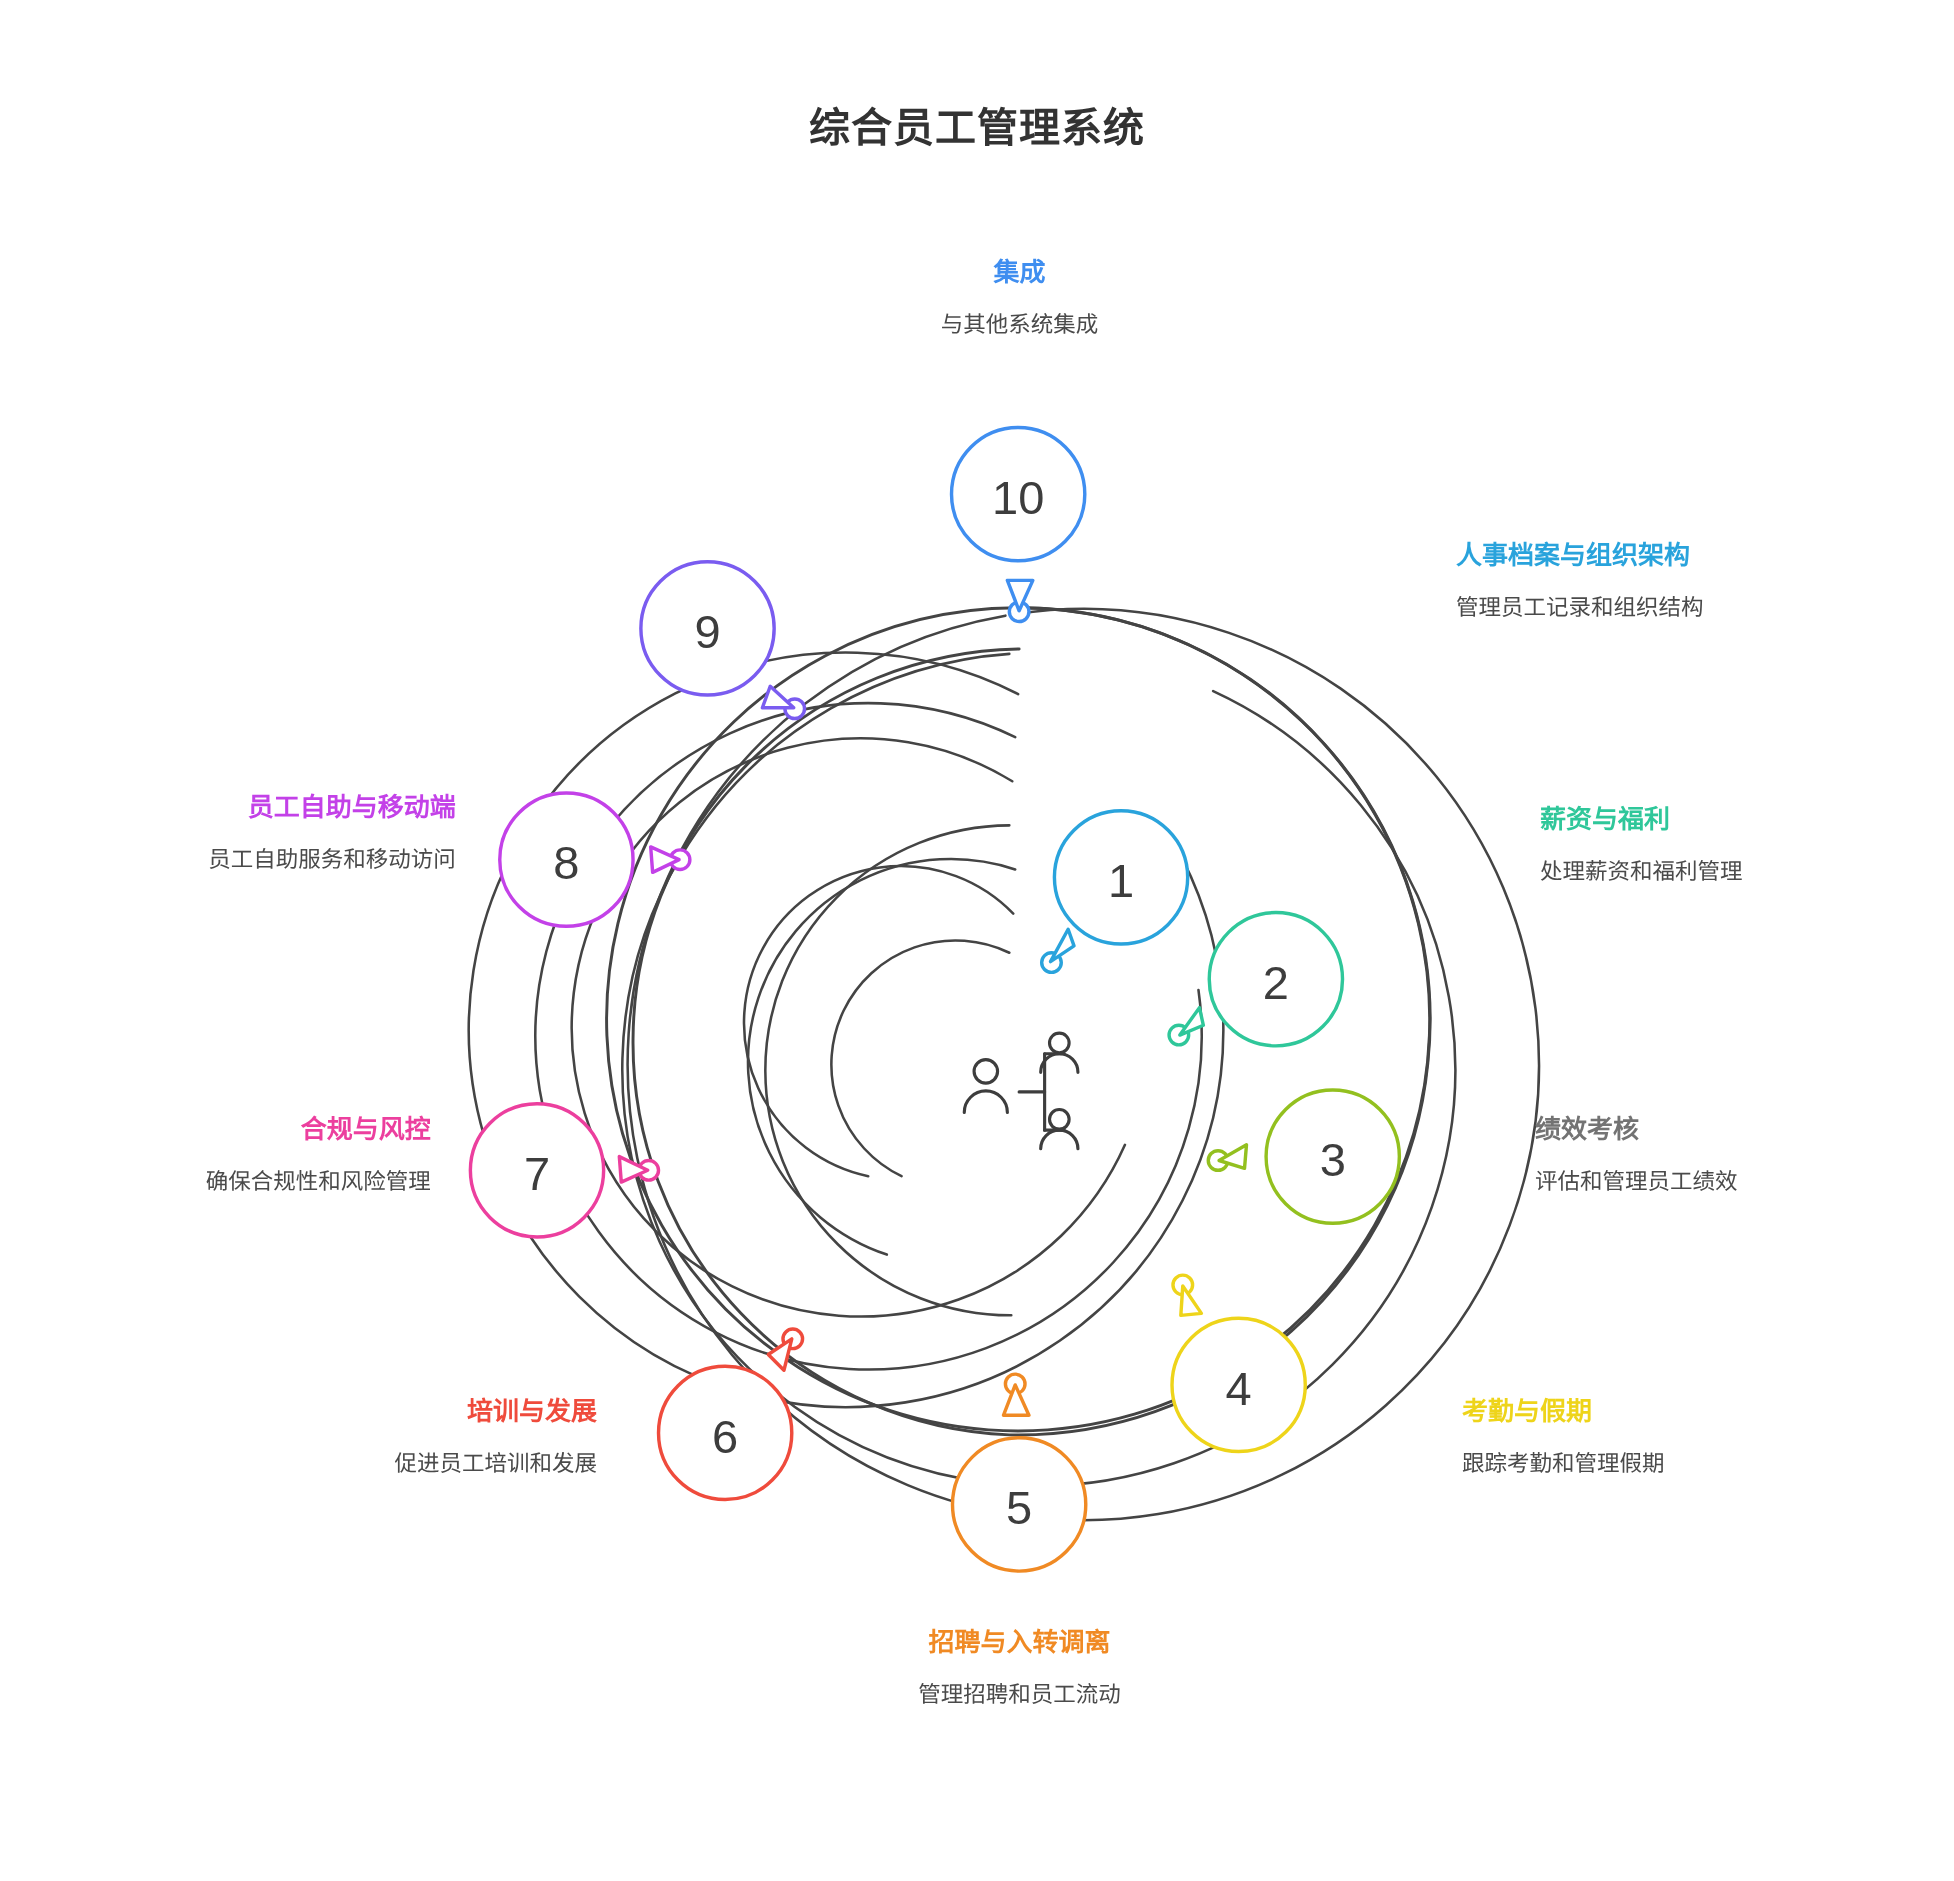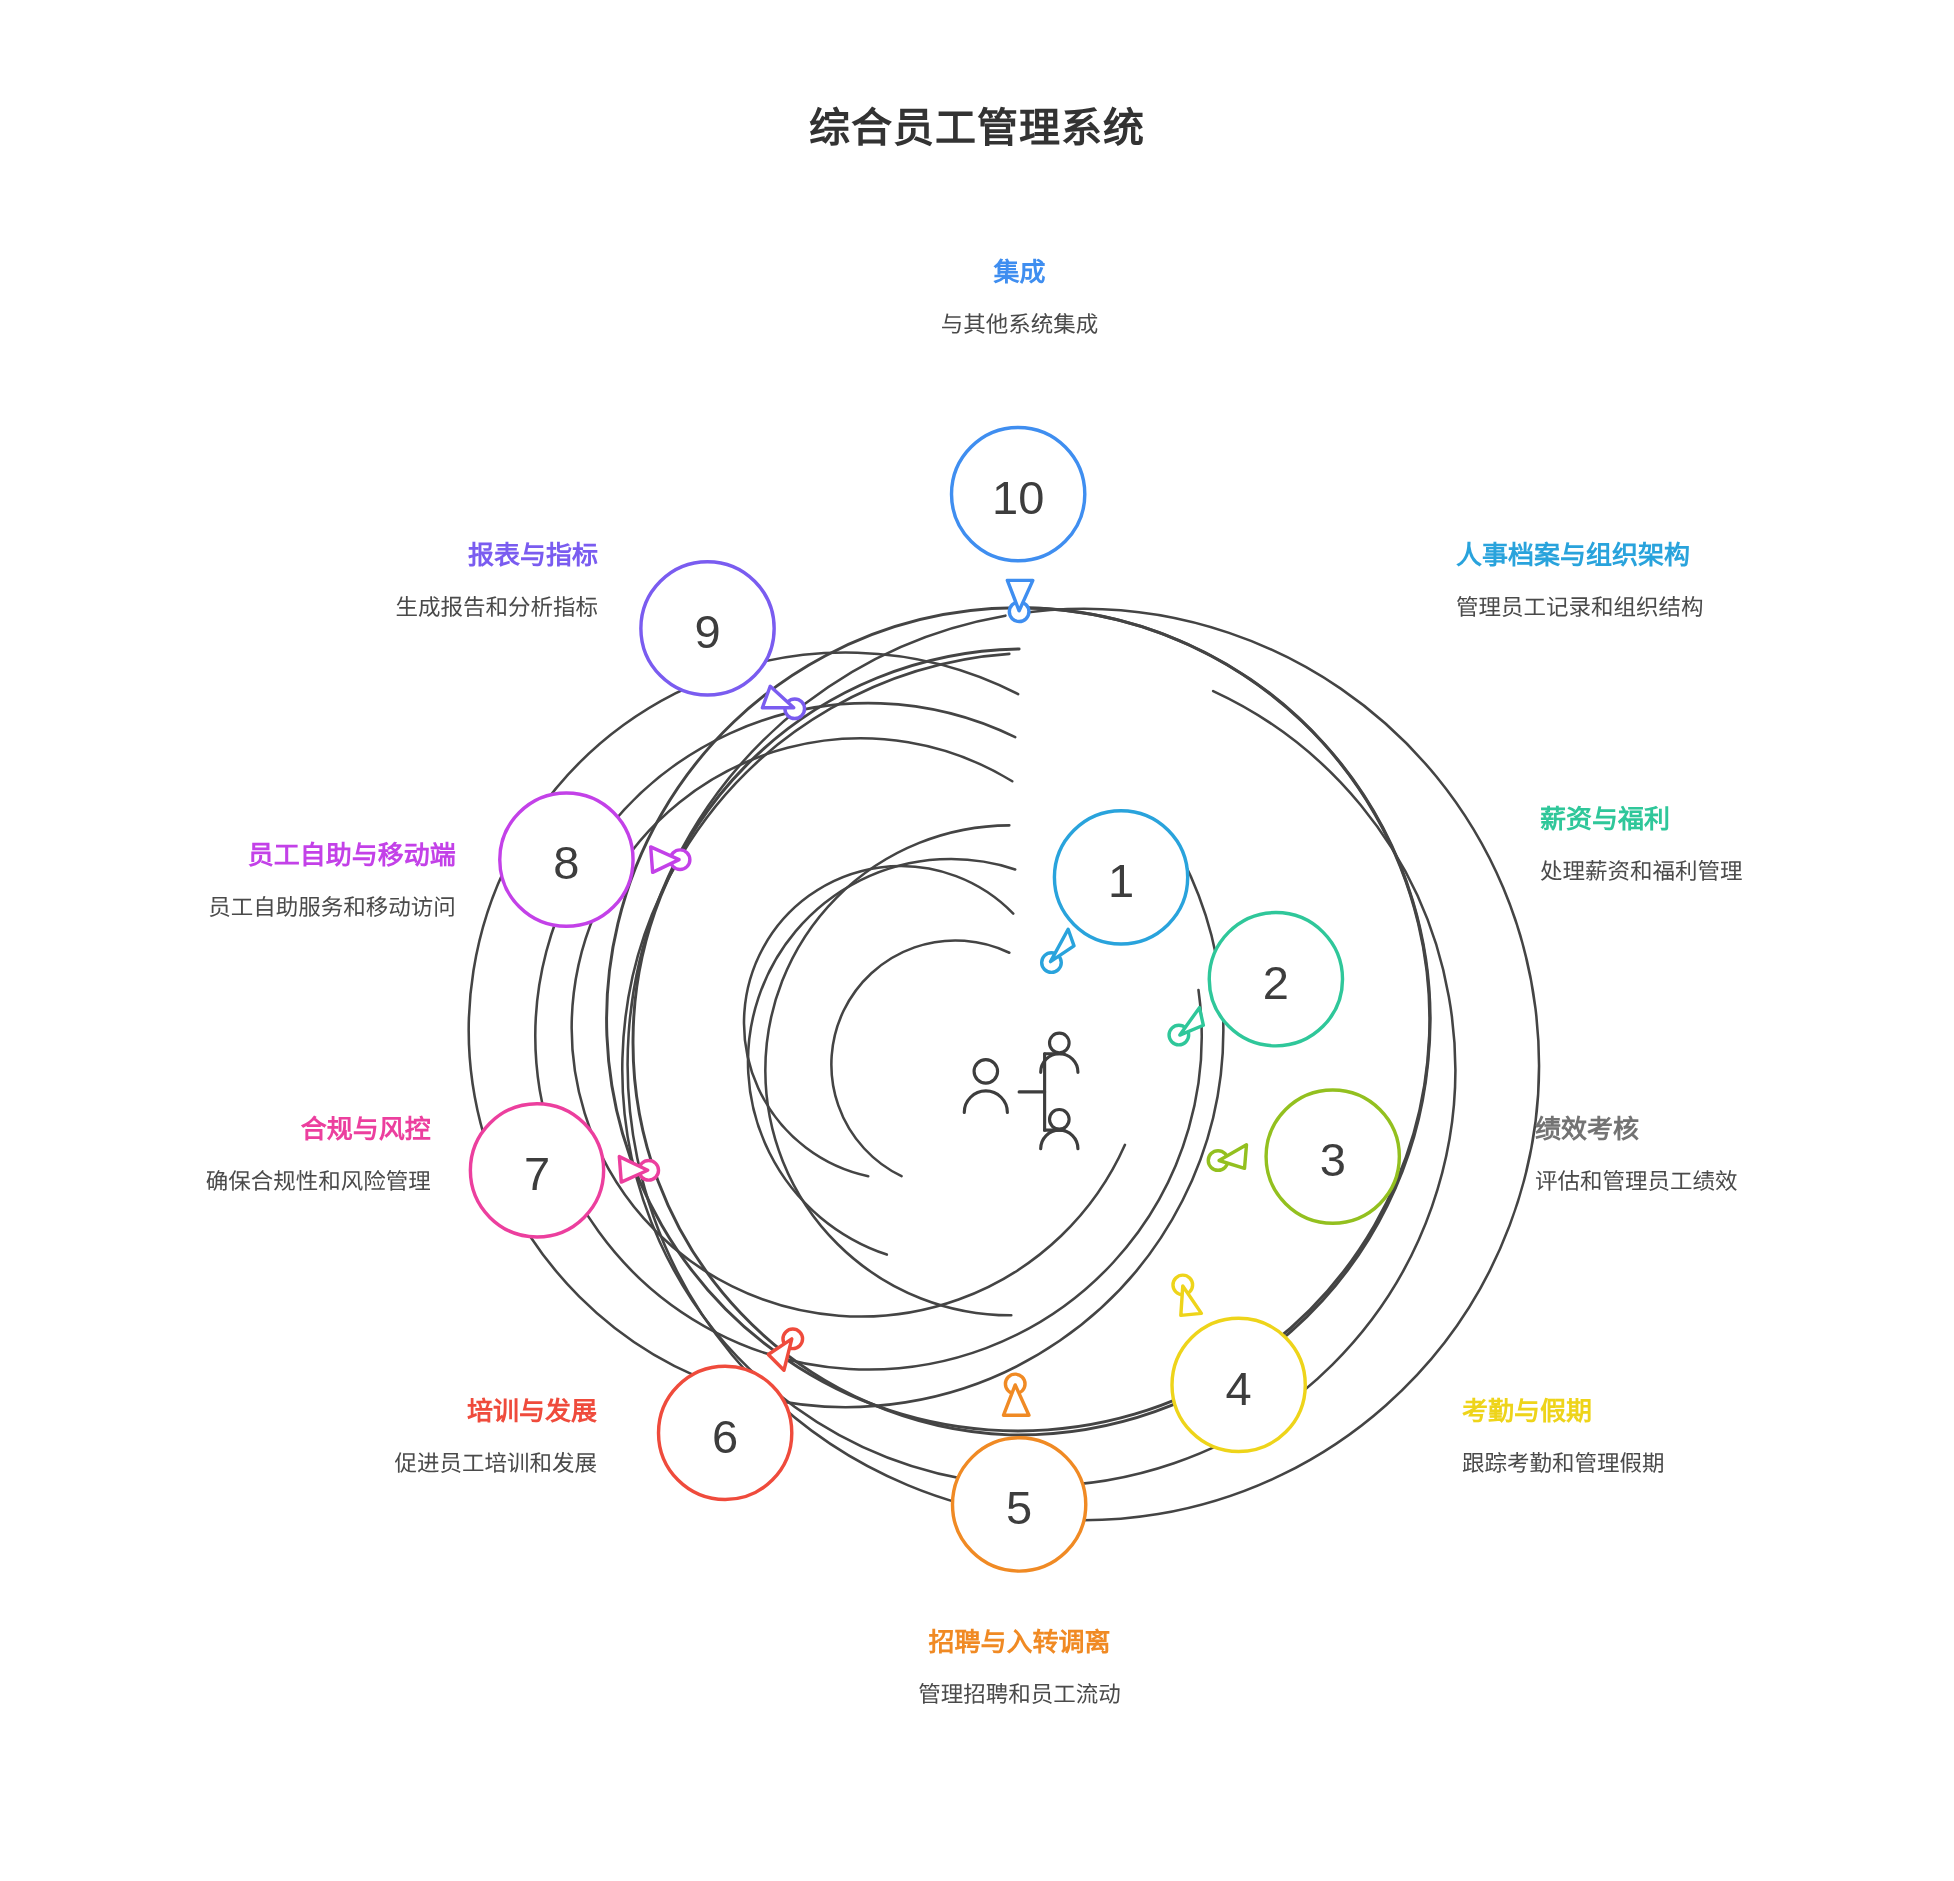--- a/index.html
+++ b/index.html
@@ -232,23 +232,19 @@
     <div class="lb-title" style="color:#ef4b3c;">培训与发展</div>
     <div class="lb-desc">促进员工培训和发展</div>
   </div>
 
   <div class="label-block label-left" style="left:9.8px; top:1114px; width:421px;">
     <div class="lb-title" style="color:#ec3f9e;">合规与风控</div>
     <div class="lb-desc">确保合规性和风险管理</div>
   </div>
 
   <div class="label-block label-left" style="left:9.8px; top:792px; width:446px;">
-    <div class="lb-title" style="color:#c341e8;margin-top:48px;">员工自助与移动端</div>
+    <div class="lb-title" style="color:#c341e8;">员工自助与移动端</div>
     <div class="lb-desc">员工自助服务和移动访问</div>
   </div>
 
-  <div class="label-block label-left" style="left:167px; top:540px; width:431px;">
-    <div class="lb-title" style="color:#7a5cf0;">报表与指标</div>
-    <div class="lb-desc">生成报告和分析指标</div>
-  </div>
 
 </div>
 
 
 </body></html>

